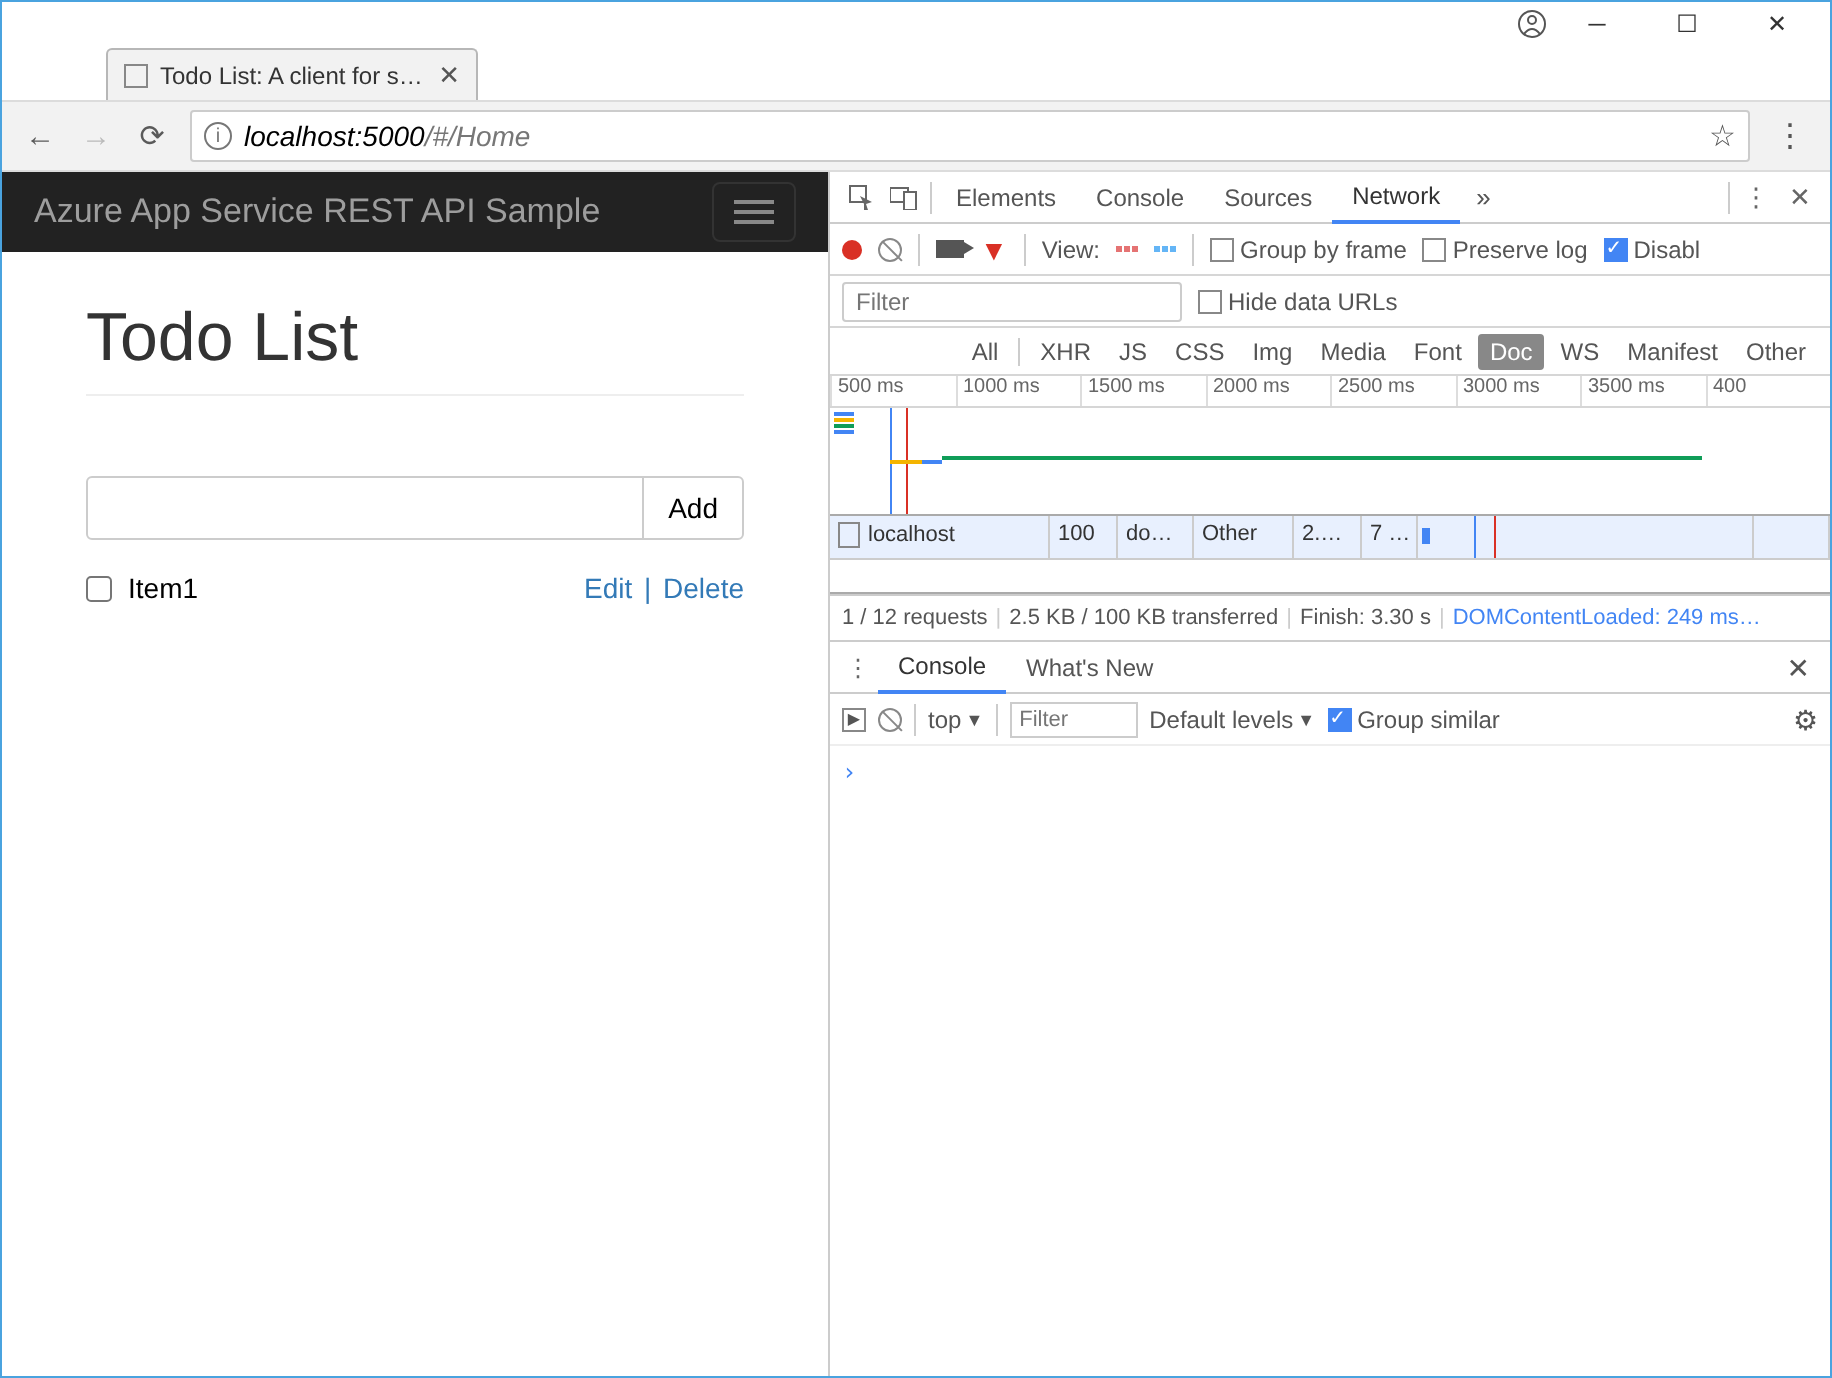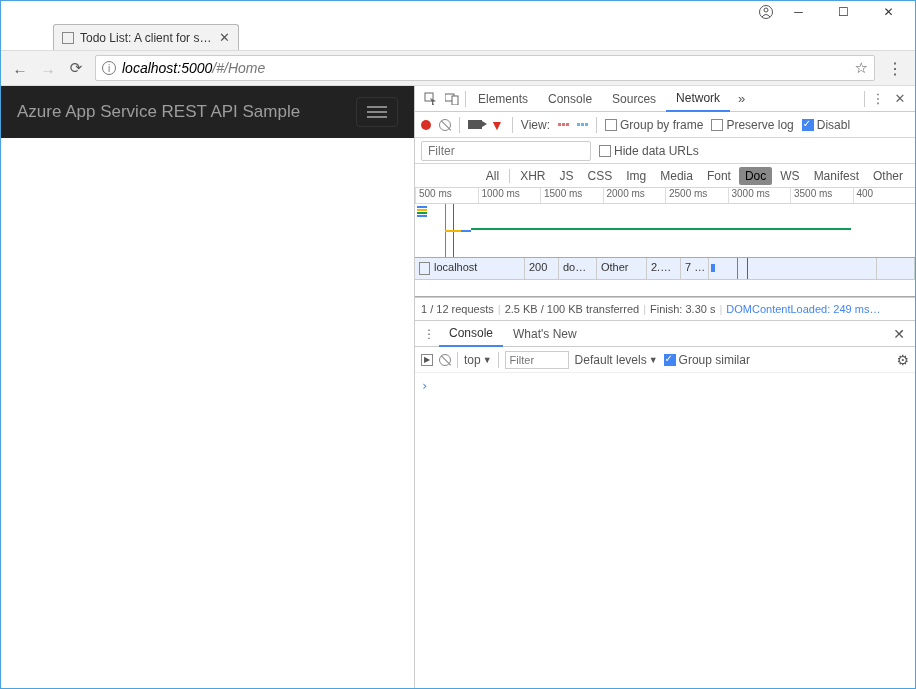--- a/index.html
+++ b/index.html
@@ -29,21 +29,21 @@
 .omnibox .urltext .path { color: #777; }
 .omnibox .star { margin-left: auto; font-size: 15px; color: #555; }
 .kebab { font-size: 16px; color: #555; padding: 0 6px; }
 
 
 .split { display: flex; height: calc(689px - 22px - 27px - 36px - 2px); }
 .page { width: 413px; background: #fff; }
 .devtools { flex: 1; border-left: 1px solid #ccc; display: flex; flex-direction: column; font-size: 12px; color: #333; background:#fff;}
 
 
-.appnav { height: 52px; background: #222; display: flex; align-items: center; padding: 0 16px; }
+.appnav { height: 40px; background: #222; display: flex; align-items: center; padding: 0 16px; }
 .brand { color: #9d9d9d; font-size: 17px; }
 .hamburger { margin-left: auto; border: 1px solid #333; border-radius: 4px; padding: 8px 10px; display: flex; flex-direction: column; gap: 3px; }
 .hamburger span { display: block; width: 20px; height: 2px; background: #888; }
 
 
 .pagebody { padding: 10px 42px; }
 .pagetitle { font-size: 34px; font-weight: 500; color: #333; margin: 14px 0 8px; border-bottom: 1px solid #eee; padding-bottom: 8px;}
 .inputrow { display: flex; margin-top: 40px; }
 .inputrow input { flex: 1; height: 32px; border: 1px solid #ccc; border-radius: 3px 0 0 3px; padding: 0 8px; font-size: 14px; }
 .inputrow button { height: 32px; padding: 0 12px; border: 1px solid #ccc; margin-left: -1px; border-radius: 0 3px 3px 0; background: #fff; font-size: 14px; cursor: pointer; }
@@ -75,21 +75,21 @@
 .chk.on{background:#4285f4;border-color:#4285f4;position:relative;}
 .chk.on::after{content:'✓';color:#fff;font-size:10px;position:absolute;top:-2px;left:0;}
 .viewico{display:inline-flex;gap:1px;}
 .viewico span{width:3px;height:3px;background:#e57373;display:block;}
 .viewico.blue span{background:#64b5f6;}
 
 .filterinput{height:20px;width:170px;border:1px solid #ccc;border-radius:2px;padding:0 6px;font-size:12px;color:#888;}
 
 .typefilters{height:24px;border-bottom:1px solid #d6d6d6;display:flex;align-items:center;padding:0 6px;gap:2px;font-size:12px;color:#555;justify-content:flex-end;}
 .typefilters .tf{padding:2px 6px;border-radius:2px;}
-.typefilters .tf.sel{background:#888;color:#000000;}
+.typefilters .tf.sel{background:#888;color:#ffffff;}
 .typefilters .fsep{width:1px;height:14px;background:#ccc;margin:0 2px;}
 
 
 .timeline-ruler{height:16px;border-bottom:1px solid #d6d6d6;display:flex;font-size:10px;color:#666;}
 .timeline-ruler div{flex:1;border-left:1px solid #ddd;padding-left:3px;}
 .timeline-chart{height:54px;border-bottom:1px solid #aaa;position:relative;background:#fff;}
 .tl-yellow{position:absolute;left:30px;top:26px;width:16px;height:2px;background:#f4b400;}
 .tl-blue{position:absolute;left:46px;top:26px;width:10px;height:2px;background:#4285f4;}
 .tl-green{position:absolute;left:56px;top:24px;width:380px;height:2px;background:#0f9d58;}
 .tl-vline-b{position:absolute;left:30px;top:0;width:1px;height:100%;background:#4285f4;}
@@ -174,20 +174,36 @@
 <div class="split">
 
   <div class="page">
     <div class="appnav">
       <span class="brand">Azure App Service REST API Sample</span>
       <div class="hamburger">
           <span></span>
           <span></span>
           <span></span>
         </div>
+    </div>
+    <div class="pagebody">
+      <h1 class="pagetitle">Todo List</h1>
+      <div class="inputrow">
+        <input type="text" style="">
+        <button>Add</button>
+      </div>
+      <div class="itemrow">
+        <input type="checkbox" style="">
+        <span>Item1</span>
+        <span class="actions">
+          <a href="#">Edit</a>
+          <span class="sep">|</span>
+          <a href="#">Delete</a>
+        </span>
+      </div>
     </div>
   </div>
 
   <div class="devtools">
     <div class="dt-header">
       <div class="ico">
           <svg width="13" height="13" viewBox="0 0 13 13">
             <rect x="1" y="1" width="8" height="8" fill="none" stroke="#666"></rect>
             <path d="M6 6 L12 9 L9 10 L10 13 L8 13 L8 10 Z" fill="#666"></path>
           </svg>
@@ -275,21 +291,21 @@
       <div class="tl-vline-b"></div>
         <div class="tl-vline-r"></div>
       <div class="tl-yellow"></div>
         <div class="tl-blue"></div>
         <div class="tl-green"></div>
     </div>
 
     <div class="nettable">
       <div class="drow">
         <div><span class="fileico"></span><span>localhost</span></div>
-        <div>200</div>
+        <div>100</div>
         <div>do…</div>
         <div>Other</div>
         <div>2.…</div>
         <div>7 …</div>
         <div class="wfcell">
             <div class="wbar"></div>
             <div class="wv1"></div>
             <div class="wv2"></div>
           </div>
         <div></div>

